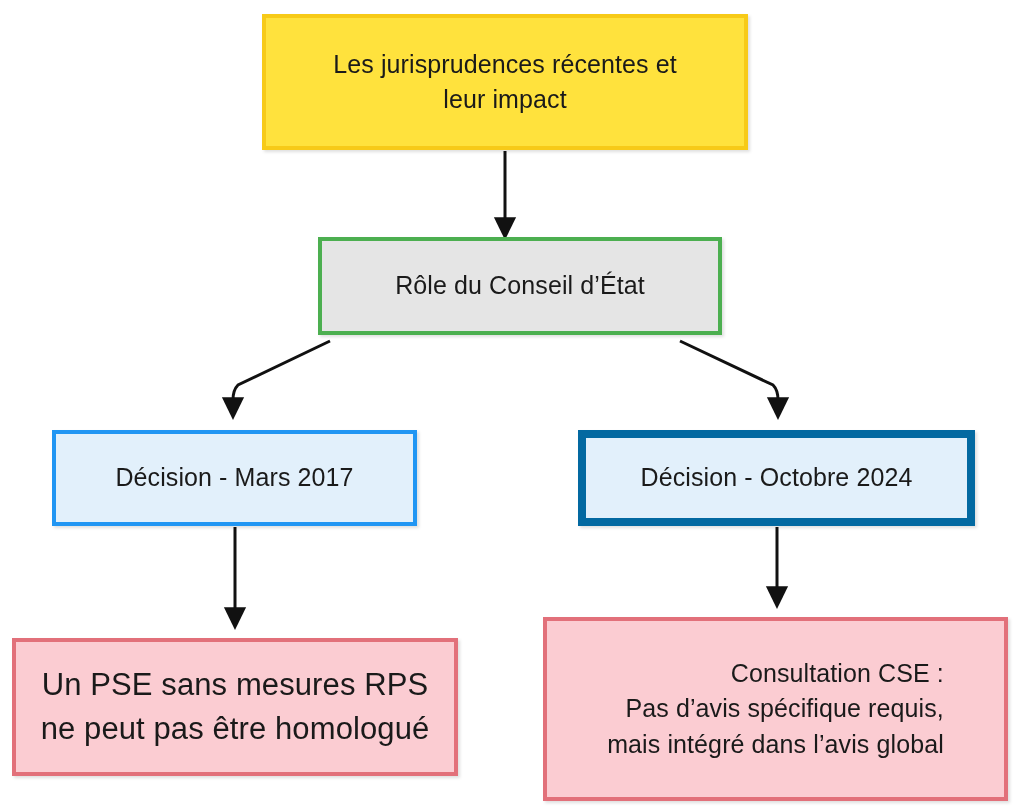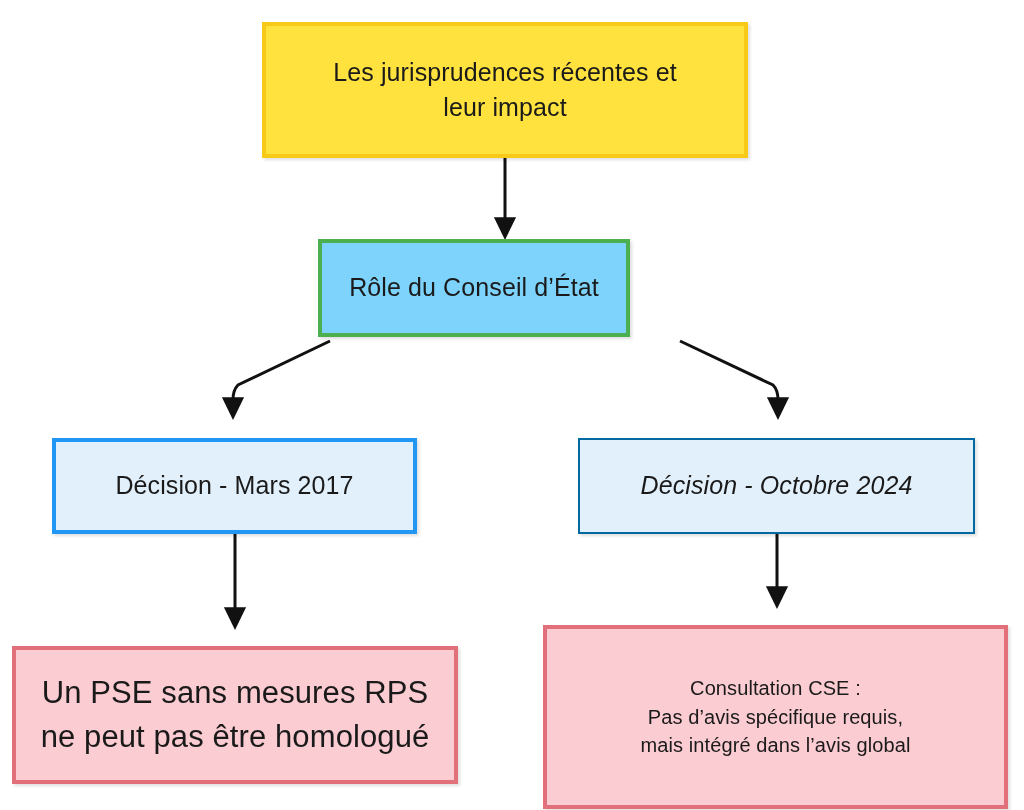--- a/index.html
+++ b/index.html
@@ -25,76 +25,75 @@
     box-sizing: border-box;
     display: flex;
     align-items: center;
     justify-content: center;
     text-align: center;
     color: #1a1a1a;
     line-height: 1.42;
     box-shadow: 2px 2px 3px rgba(0,0,0,0.13);
     white-space: pre-line;
     letter-spacing: 0.1px;
-    margin-top: 8px;
   }
   #node-title {
     left: 262px;
     top: 14px;
     width: 486px;
     height: 136px;
     background: #FFE23D;
     border: 4px solid #F7CA18;
     font-size: 25px;
   }
   #node-role {
     left: 318px;
-    top: 231px;
-    width: 312px;
+    top: 237px;
+    width: 404px;
     height: 98px;
-    background: #7dd3fc;
+    background: #e5e5e5;
     border: 4px solid #4CAF50;
     font-size: 25px;
   }
   #node-decision-2023 {
     left: 52px;
     top: 430px;
     width: 365px;
     height: 96px;
     background: #E2F0FB;
     border: 4px solid #2196F3;
     font-size: 25px;
   }
   #node-decision-2024 {
     left: 578px;
     top: 430px;
     width: 397px;
     height: 96px;
     background: #E2F0FB;
-    border: 2px solid #0369a1;
+    border: 8px solid #0369a1;
     font-size: 25px;
-    font-style: italic;
   }
   #node-pse-outcome {
     left: 12px;
     top: 638px;
     width: 446px;
     height: 138px;
     background: #FBCCD2;
     border: 4px solid #E2707A;
     font-size: 31px;
   }
   #node-cse-outcome {
     left: 543px;
     top: 617px;
     width: 465px;
     height: 184px;
     background: #FBCCD2;
     border: 4px solid #E2707A;
-    font-size: 20px;
+    font-size: 25px;
+    text-align: right;
   }
   .node-text {
     display: block;
     padding: 0 14px;
     white-space: pre-line;
   }
 </style>
 </head>
 <body>
 

